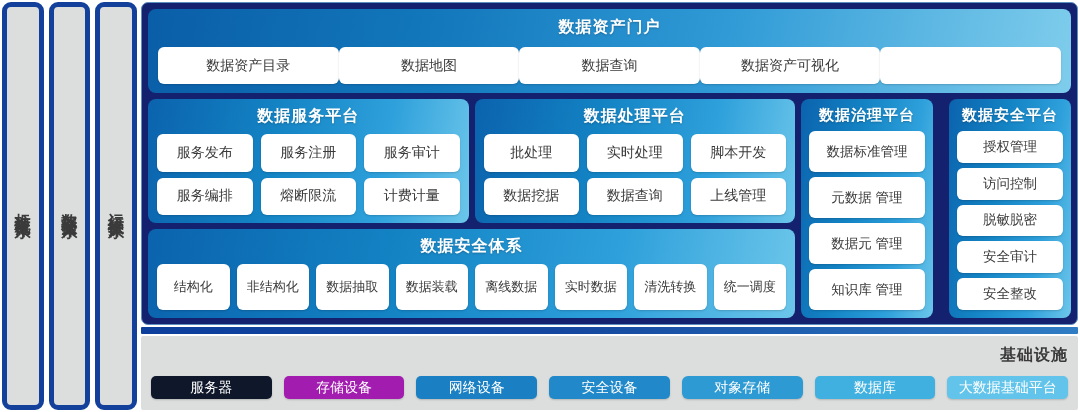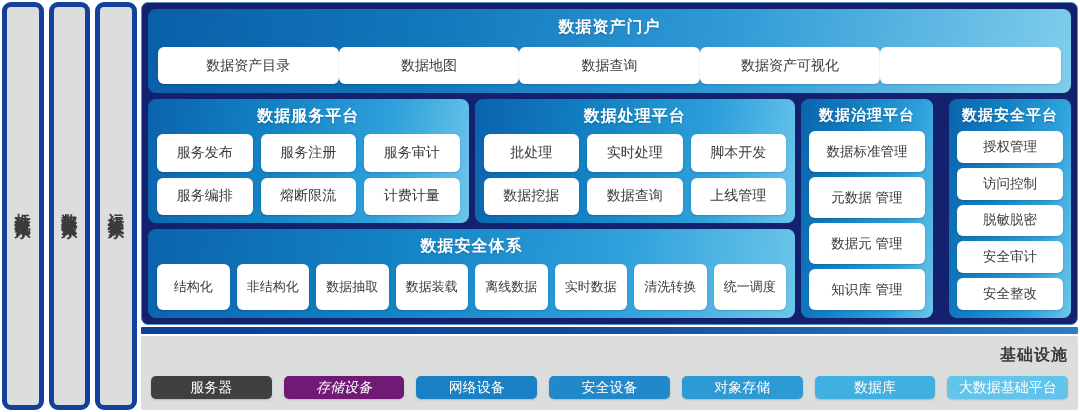--- a/index.html
+++ b/index.html
@@ -359,24 +359,24 @@
         </div>
 
       </div>
     </div>
 
     <div class="sep"></div>
 
     <div class="infra">
       <div class="infra-title">基础设施</div>
       <div class="infra-row">
-        <div class="infra-chip" style="background: #404040;">服务器</div>
-        <div class="infra-chip" style="background: #701a75; font-style: italic;">存储设备</div>
+        <div class="infra-chip" style="background: #0f172a;">服务器</div>
+        <div class="infra-chip" style="background: #a21caf;">存储设备</div>
         <div class="infra-chip" style="background: rgb(26, 128, 195);">网络设备</div>
         <div class="infra-chip" style="background: rgb(33, 137, 201);">安全设备</div>
-        <div class="infra-chip" style="background: rgb(46, 154, 212);">对象存储</div>
+        <div class="infra-chip" style="background: rgb(46, 154, 212); border-radius: 6px;">对象存储</div>
         <div class="infra-chip" style="background: rgb(63, 176, 224);">数据库</div>
         <div class="infra-chip" style="background: rgb(98, 196, 234);">大数据基础平台</div>
       </div>
     </div>
 
   </div>
 </div>
 
 </body></html>

